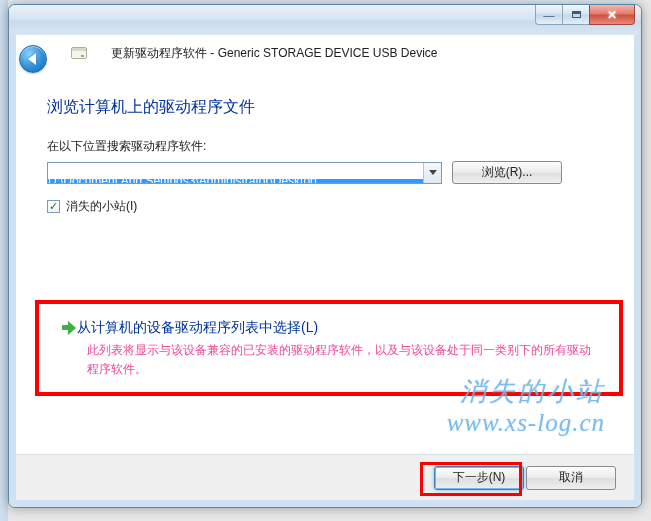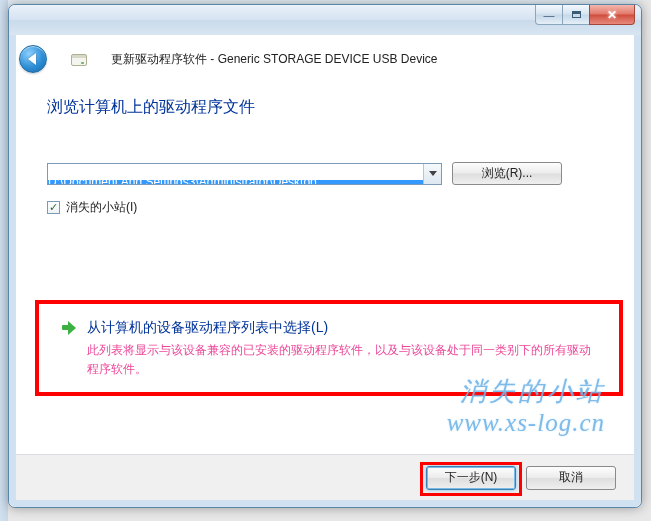--- a/index.html
+++ b/index.html
@@ -57,21 +57,21 @@
   .win-btn.min, .win-btn.max { width: 28px; color:#3a5a75; font-size:11px; }
   .win-btn.min { border-bottom-left-radius: 4px; }
   .win-btn.close {
     width: 46px; border-bottom-right-radius: 4px;
     background: linear-gradient(to bottom, #f3b7ad, #e2776a 48%, #cf4d3d 52%, #e88a7d);
     border-color:#a54438; color:#fff; font-size:12px; font-weight:bold;
   }
   .win-btn.close .x { text-shadow: 0 0 3px rgba(255,255,255,.8);}
   .maxglyph { width:9px; height:7px; border:1px solid #3a5a75; border-top-width:3px;}
   .navrow {
-    position:absolute; left:10px; top: 40px; display:flex; align-items:center; gap:24px;
+    position:absolute; left:10px; top: 40px; display:flex; align-items:flex-start; gap:24px;
   }
   .back-btn {
     width:28px; height:28px; border-radius:50%;
     background: radial-gradient(circle at 35% 30%, #8cd0ff, #2e8ed6 55%, #1569a8);
     border:1px solid #1d6aa3;
     display:flex; align-items:center; justify-content:center;
     box-shadow: inset 0 1px 1px rgba(255,255,255,.6), 0 1px 2px rgba(0,0,0,.2);
   }
   .back-arrow {
     width:0;height:0; border-top:6px solid transparent; border-bottom:6px solid transparent;
@@ -82,21 +82,21 @@
     width:16px; height:12px; background:#f5f5f0; border:1px solid #b0b090;
     border-radius:2px; position:relative; margin-top:2px;
     box-shadow: inset 0 3px 0 #d8d8c8;
   }
   .drive-icon::after{ content:""; position:absolute; right:2px; bottom:1px; width:3px; height:2px; background:#7a7; border-radius:1px;}
   .wizard-title { font-size:12px; color:#222; }
 
   .content {
     position:absolute; left:38px; right:38px; top:80px; bottom:60px;
   }
-  .heading { color:#003399; font-size:16px; margin-top:12px; margin-bottom:44px; }
+  .heading { color:#003399; font-size:16px; margin-top:12px; margin-bottom:20px; }
   .label-line { font-size:12px; margin-bottom:6px; color:#222;}
   .path-row { display:flex; gap:10px; align-items:center; }
   .combo {
     flex:0 0 395px; width:395px; height:22px;
     border:1px solid #7a9ab8; background:#fff; display:flex; align-items:stretch;
   }
   .combo-text {
     flex:1; padding:2px 0; background:#3399ff; color:#fff; font-size:12px;
     display:flex; align-items:center; overflow:hidden; white-space:nowrap;margin-top:16px;
   }
@@ -120,21 +120,21 @@
     font-size:11px; color:#2a6b2a; line-height:1;
   }
 
   .highlight-box {
     position:absolute; left:26px; width:588px; top:295px; height:96px;
     border:4px solid #ff0000;
   }
   .pick-row {
     position:absolute; left:52px; top:314px; width:540px;
   }
-  .pick-head { display:flex; align-items:center; gap:10px;}
+  .pick-head { display:flex; align-items:center; }
   .go-arrow {
     width:16px; height:16px; position:relative;
   }
   .go-arrow::before{
     content:""; position:absolute; left:1px; top:5px; width:7px; height:5px;
     background:#3cb043; border-radius:1px;
   }
   .go-arrow::after{
     content:""; position:absolute; left:7px; top:1px;
     width:0;height:0; border-top:7px solid transparent; border-bottom:7px solid transparent;
@@ -149,21 +149,21 @@
     font-style: italic;
     text-shadow: 0 0 2px rgba(150,200,240,.5);
   }
   .watermark .l1{ font-size:26px; letter-spacing:3px; font-family: Liberation Serif, serif;}
   .watermark .l2{ font-size:25px; letter-spacing:1px; font-family: Georgia, "Comic Sans MS", cursive;}
 
   .footer {
     position:absolute; left:7px; right:7px; bottom:7px; height:46px;
     border-top:1px solid #dadde2;
     background:#f0f0f0;
-    display:flex; align-items:center; justify-content:flex-end; gap:10px;
+    display:flex; align-items:center; justify-content:flex-end; gap:2px;
     padding-right:18px;
   }
   .ft-btn {
     min-width:90px; height:24px; padding:0 12px;
     border:1px solid #8a8a8a; border-radius:3px;
     background:linear-gradient(to bottom,#fdfdfd,#ececec 48%,#dedede 52%,#efefef);
     font-size:12px; color:#222; display:flex; align-items:center; justify-content:center;
   }
   .ft-btn.primary {
     border:1px solid #3c7fb1;
@@ -208,20 +208,21 @@
     </div>
     <div class="drive-icon"></div>
     <div class="wizard-title">
       <span>更新驱动程序软件 - </span><span>Generic STORAGE DEVICE USB Device</span>
     </div>
   </div>
 
   <div class="content">
     <div class="heading">浏览计算机上的驱动程序文件</div>
 
+    <div class="label-line">在以下位置搜索驱动程序软件:</div>
     <div class="path-row">
       <div class="combo">
         <div class="combo-text">D:\Document And Settings3\Administrator\Desktop</div>
         <div class="combo-btn">
           <div class="tri-down"></div>
         </div>
       </div>
       <div class="browse-btn">浏览(R)...</div>
     </div>
 

